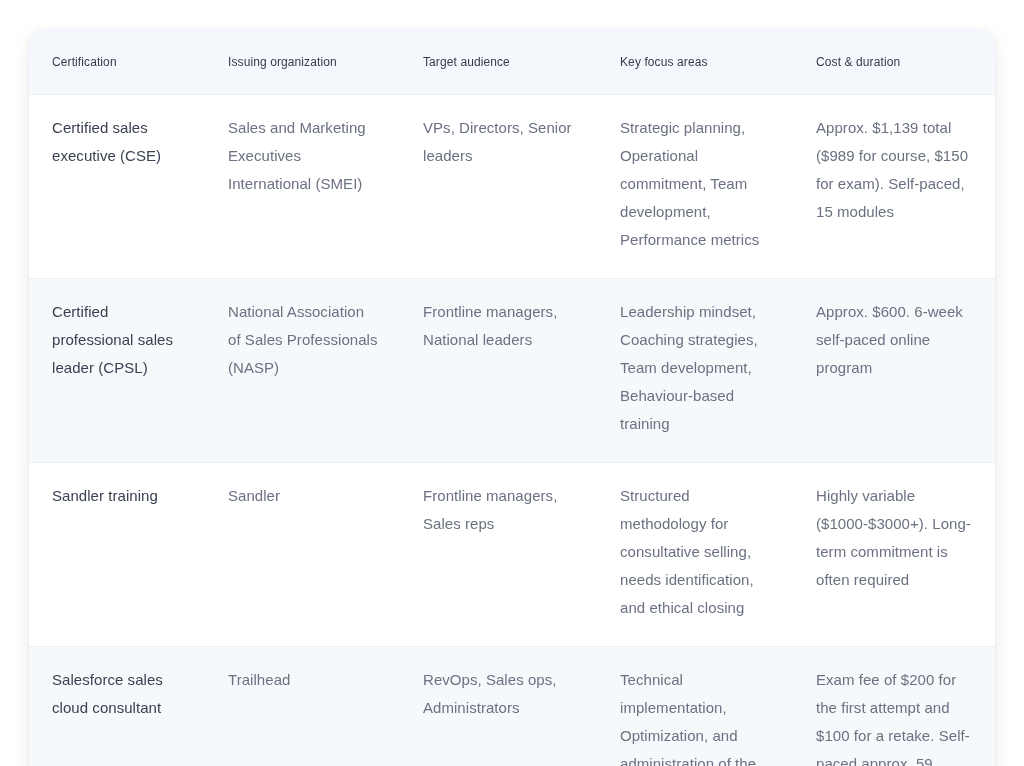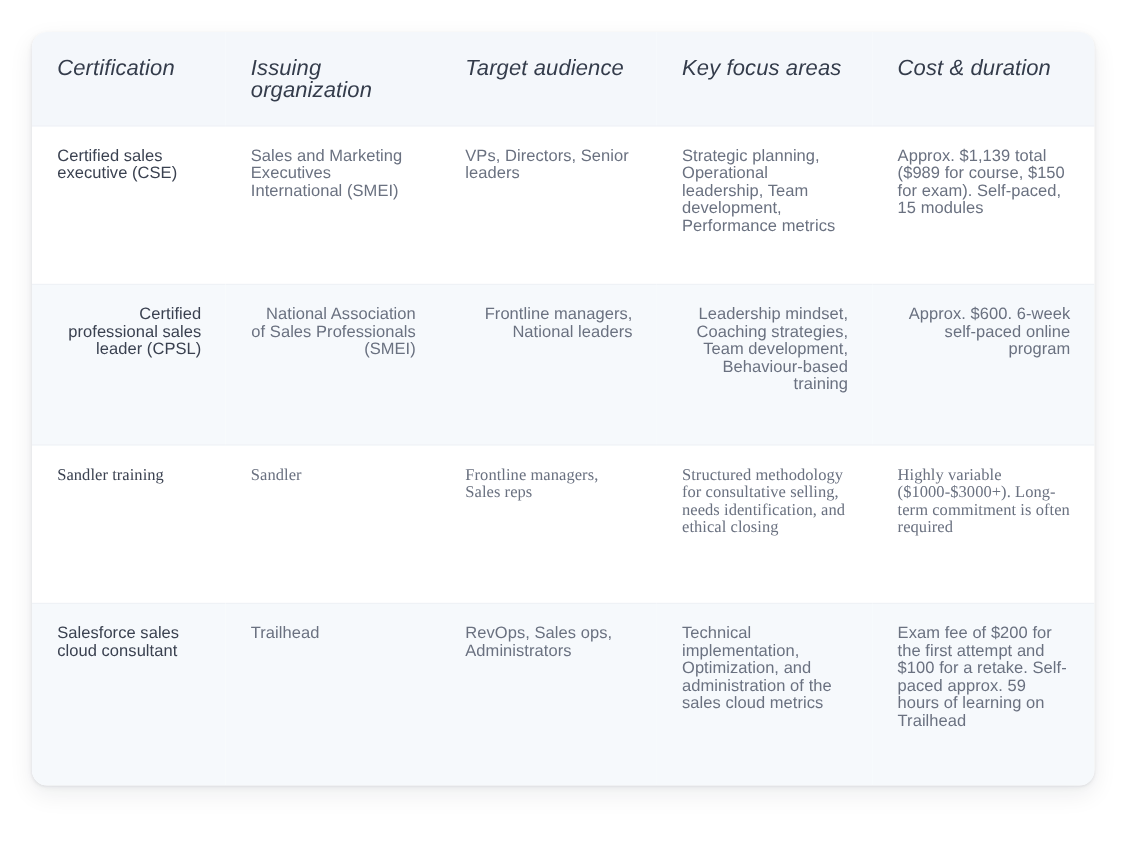--- a/index.html
+++ b/index.html
@@ -49,33 +49,32 @@
   col.c3 { width: 196px; }
   col.c4 { width: 202px; }
 
   thead tr {
     background: #f4f7fb;
   }
 
   thead th {
     text-align: left;
     font-weight: 400;
-    font-size: 20px;
+    font-size: 12px;
     line-height: 20px;
     color: #343c4b;
     padding: 23px 22px 22px 23px;
     vertical-align: top;
     letter-spacing: 0.1px;
-    font-style: italic;
   }
 
   tbody td {
     vertical-align: top;
     font-size: 15px;
-    line-height: 16px;
+    line-height: 28px;
     color: #6a7180;
     padding: 19px 22px 24px 23px;
     letter-spacing: 0.05px;
   }
 
   tbody td.first-col {
     color: #3a4150;
   }
 
   tbody tr.stripe {
@@ -92,22 +91,22 @@
   }
   thead th {
     border-bottom: 1px solid #eef1f6;
   }
   tbody tr:first-child td {
     border-top: none;
   }
 
   
   tr.row-0 td { height: 100px; }
-  tr.row-1 td { height: 102px; text-align: right; }
-  tr.row-2 td { height: 100px; font-family: Liberation Serif, serif; }
+  tr.row-1 td { height: 102px; }
+  tr.row-2 td { height: 100px; }
   tr.row-3 td { height: 122px; }
 
   .cell-text {
     display: block;
     white-space: pre-line;
   }
 </style>
 </head>
 <body>
 
@@ -149,33 +148,33 @@
           <td class="first-col">
             <span class="cell-text">Certified sales executive (CSE)</span>
           </td>
           <td>
             <span class="cell-text">Sales and Marketing Executives International (SMEI)</span>
           </td>
           <td>
             <span class="cell-text">VPs, Directors, Senior leaders</span>
           </td>
           <td>
-            <span class="cell-text">Strategic planning, Operational leadership, Team development, Performance metrics</span>
+            <span class="cell-text">Strategic planning, Operational commitment, Team development, Performance metrics</span>
           </td>
           <td>
             <span class="cell-text">Approx. $1,139 total ($989 for course, $150 for exam). Self-paced, 15 modules</span>
           </td>
         </tr>
 
         <tr class="stripe row-1">
           <td class="first-col">
             <span class="cell-text">Certified professional sales leader (CPSL)</span>
           </td>
           <td>
-            <span class="cell-text">National Association of Sales Professionals (SMEI)</span>
+            <span class="cell-text">National Association of Sales Professionals (NASP)</span>
           </td>
           <td>
             <span class="cell-text">Frontline managers, National leaders</span>
           </td>
           <td>
             <span class="cell-text">Leadership mindset, Coaching strategies, Team development, Behaviour-based training</span>
           </td>
           <td>
             <span class="cell-text">Approx. $600. 6-week self-paced online program</span>
           </td>

